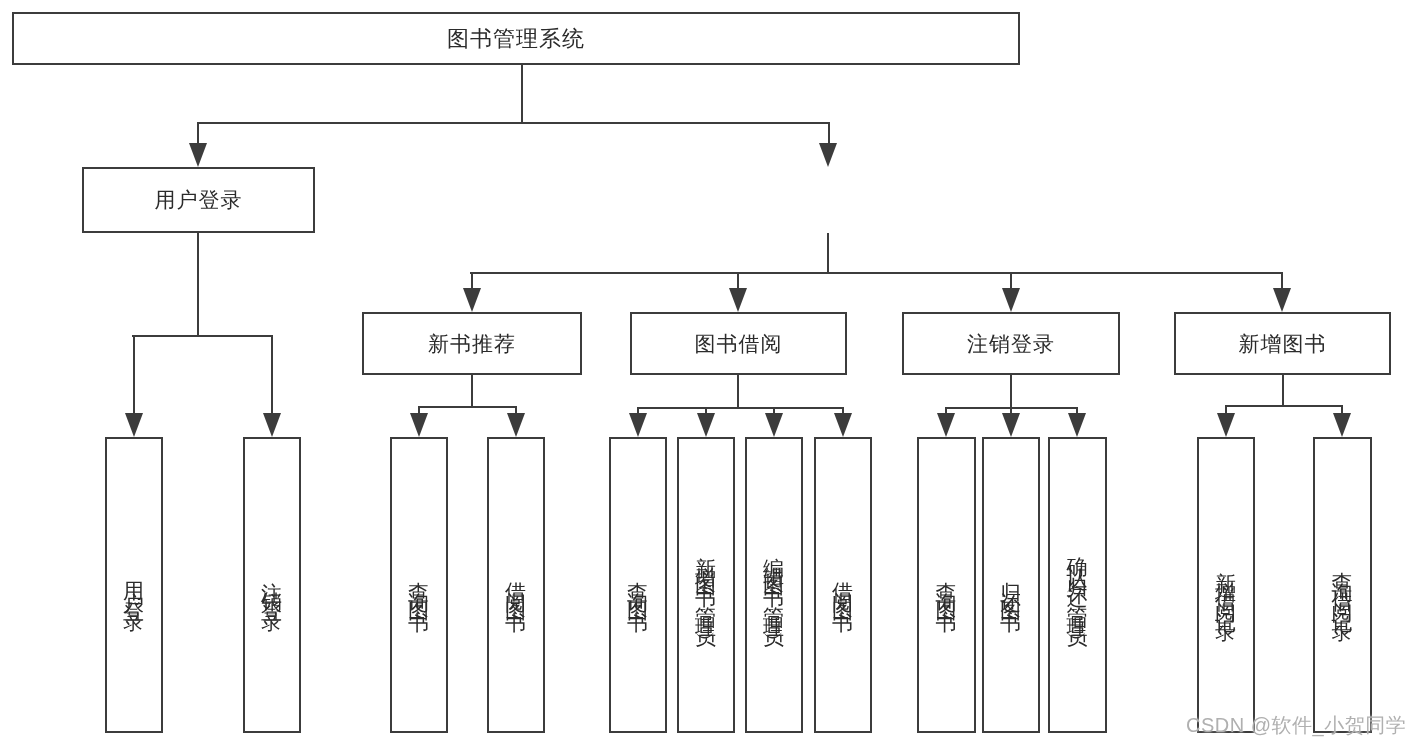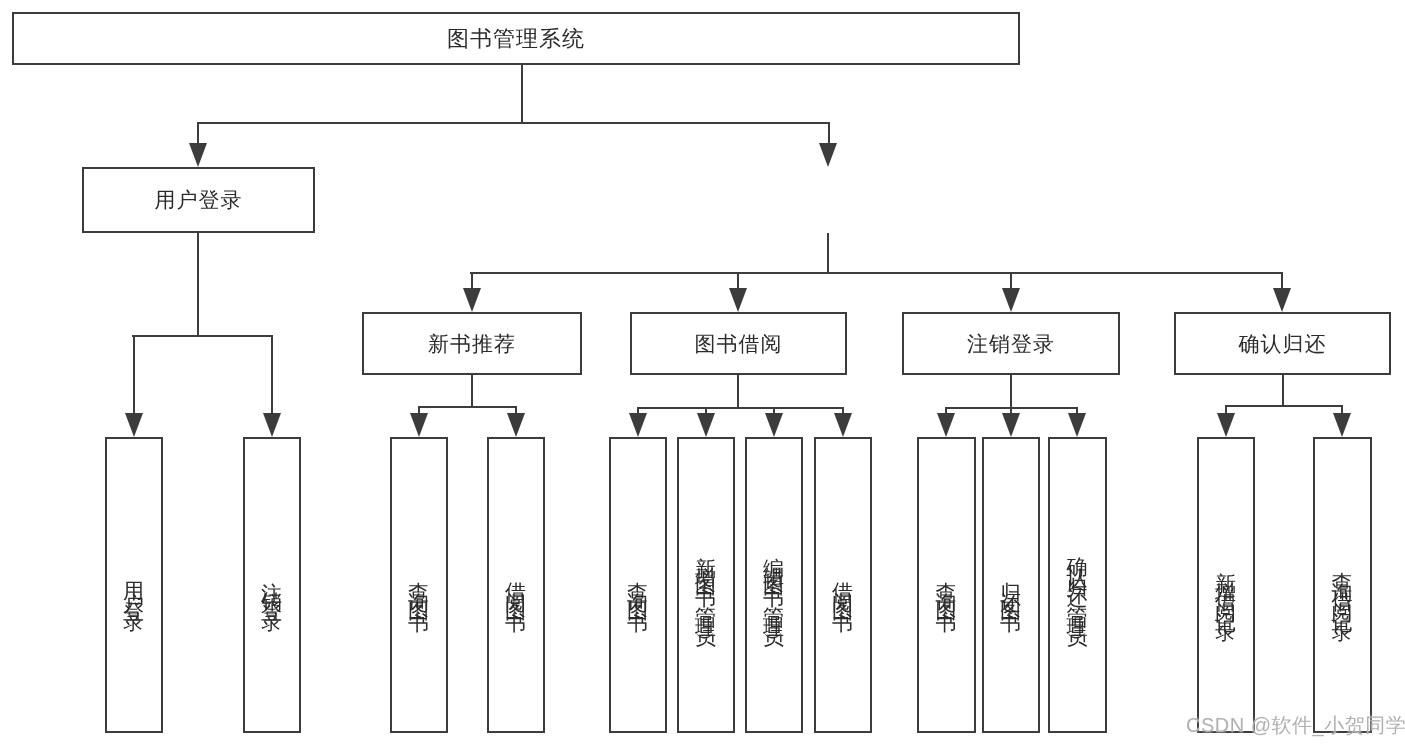--- a/index.html
+++ b/index.html
@@ -67,21 +67,21 @@
   <div class="vl" style="left:1010px;top:272px;height:19px"></div>
   <div class="vl" style="left:1281px;top:272px;height:19px"></div>
   <div class="arrow" style="left:463px;top:288px"></div>
   <div class="arrow" style="left:729px;top:288px"></div>
   <div class="arrow" style="left:1002px;top:288px"></div>
   <div class="arrow" style="left:1273px;top:288px"></div>
 
   <div class="box" style="left:630px;top:312px;width:217px;height:63px">图书借阅</div>
   <div class="box" style="left:362px;top:312px;width:220px;height:63px">新书推荐</div>
   <div class="box" style="left:902px;top:312px;width:218px;height:63px">注销登录</div>
-  <div class="box" style="left:1174px;top:312px;width:217px;height:63px">确认归还</div>
+  <div class="box" style="left:1174px;top:312px;width:217px;height:63px">新增图书</div>
 
   <div class="vl" style="left:471px;top:375px;height:31px"></div>
   <div class="hl" style="left:418px;top:406px;width:99px"></div>
   <div class="vl" style="left:418px;top:406px;height:9px"></div>
   <div class="vl" style="left:515px;top:406px;height:9px"></div>
   <div class="arrow" style="left:410px;top:413px"></div>
   <div class="arrow" style="left:507px;top:413px"></div>
 
   <div class="vl" style="left:737px;top:375px;height:32px"></div>
   <div class="hl" style="left:637px;top:407px;width:206px"></div>

